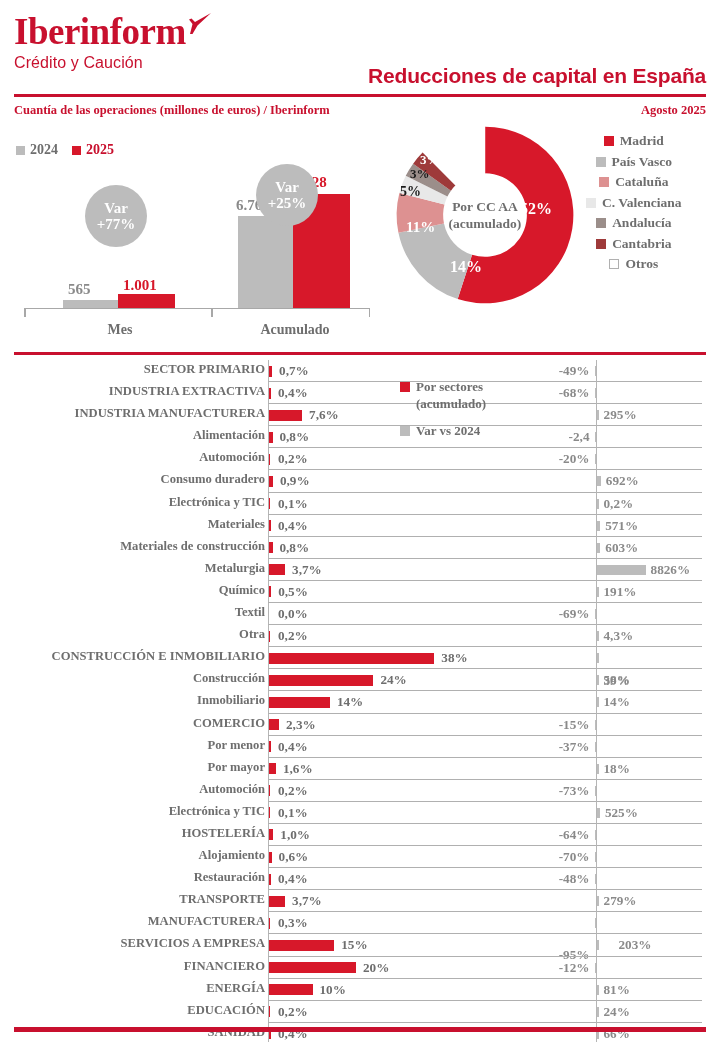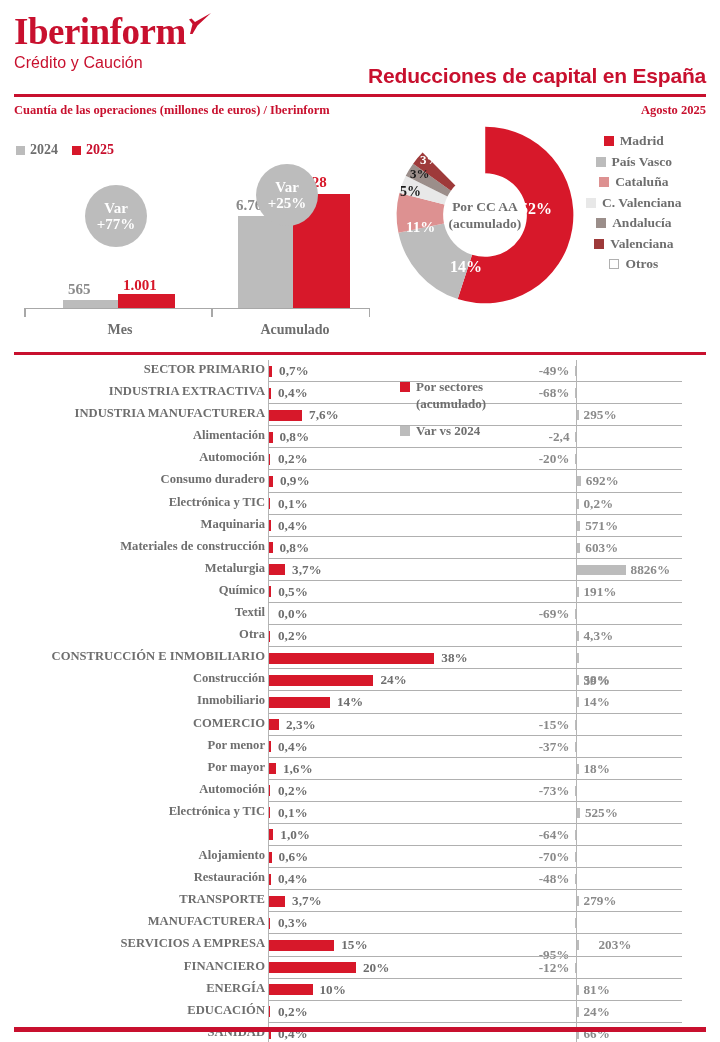--- a/index.html
+++ b/index.html
@@ -113,21 +113,21 @@
   
   .panel-a { position: absolute; left: 268px; top: 0; width: 290px; height: 22.1px; }
   .panel-a .baseline { position: absolute; left: 0; top: 0; bottom: 0; width: 1.2px; background: #b5b5b5; }
   .panel-a .underline { position: absolute; left: 0; right: 10px; bottom: 0; height: 1px; background: #b0b0b0; }
   .pbar { position: absolute; left: 1px; top: 5.5px; height: 11px; background: #d7182a; }
   .pval {
     position: absolute; top: 3px; font-weight: bold; font-size: 13.2px;
     color: #6e6e6e; font-family: "Liberation Serif", serif; white-space: nowrap;
   }
   
-  .panel-b { position: absolute; left: 504px; top: 0; width: 178px; height: 22.1px; }
+  .panel-b { position: absolute; left: 524px; top: 0; width: 178px; height: 22.1px; }
   .panel-b .center { position: absolute; left: 72px; top: 0; bottom: 0; width: 1.2px; background: #b5b5b5; }
   .panel-b .underline-l { position: absolute; left: 0; width: 72px; bottom: 0; height: 1px; background: #b0b0b0; }
   .panel-b .underline-r { position: absolute; left: 73px; right: 0; bottom: 0; height: 1px; background: #b0b0b0; }
   .vbar { position: absolute; top: 6px; height: 10px; background: #bcbcbc; }
   .vval {
     position: absolute; top: 3px; font-weight: bold; font-size: 13.2px;
     color: #8a8a8a; font-family: "Liberation Serif", serif; white-space: nowrap;
   }
 
   
@@ -242,21 +242,21 @@
     <div class="cl-item">
       <span class="cl-swatch" style="background:#e8e8e8"></span>
       <span class="cl-label">C. Valenciana</span>
     </div>
     <div class="cl-item">
       <span class="cl-swatch" style="background:#9b8e8a"></span>
       <span class="cl-label">Andalucía</span>
     </div>
     <div class="cl-item">
       <span class="cl-swatch" style="background:#9e3a3a"></span>
-      <span class="cl-label">Valenciana</span>
+      <span class="cl-label">Cantabria</span>
     </div>
     <div class="cl-item">
       <span class="cl-swatch" style="background:#ffffff; border:1px solid #b0b0b0;"></span>
       <span class="cl-label">Otros</span>
     </div>
   </div>
 
   <div class="rule-mid"></div>
 
   <div class="table" id="sector-table">
@@ -366,21 +366,21 @@
         </div>
         <div class="panel-b">
           <span class="underline-l"></span>
           <span class="underline-r"></span>
           <span class="center"></span>
           <span class="vbar" style="left: 73px; width: 1.5px;"></span>
           <span class="vval" style="left: 79.5px;">0,2%</span>
         </div>
       </div>
       <div class="row">
-        <div class="row-name">Maquinaria</div>
+        <div class="row-name">Materiales</div>
         <div class="panel-a">
           <span class="baseline"></span>
           <span class="underline"></span>
           <span class="pbar" style="width: 1.7px;"></span>
           <span class="pval" style="left: 10px;">0,4%</span>
         </div>
         <div class="panel-b">
           <span class="underline-l"></span>
           <span class="underline-r"></span>
           <span class="center"></span>
@@ -589,20 +589,21 @@
         </div>
         <div class="panel-b">
           <span class="underline-l"></span>
           <span class="underline-r"></span>
           <span class="center"></span>
           <span class="vbar" style="left: 73px; width: 2.9px;"></span>
           <span class="vval" style="left: 80.8875px;">525%</span>
         </div>
       </div>
       <div class="row major">
+        <div class="row-name">HOSTELERÍA</div>
         <div class="panel-a">
           <span class="baseline"></span>
           <span class="underline"></span>
           <span class="pbar" style="width: 4.3px;"></span>
           <span class="pval" style="left: 12.35px;">1,0%</span>
         </div>
         <div class="panel-b">
           <span class="underline-l"></span>
           <span class="underline-r"></span>
           <span class="center"></span>

